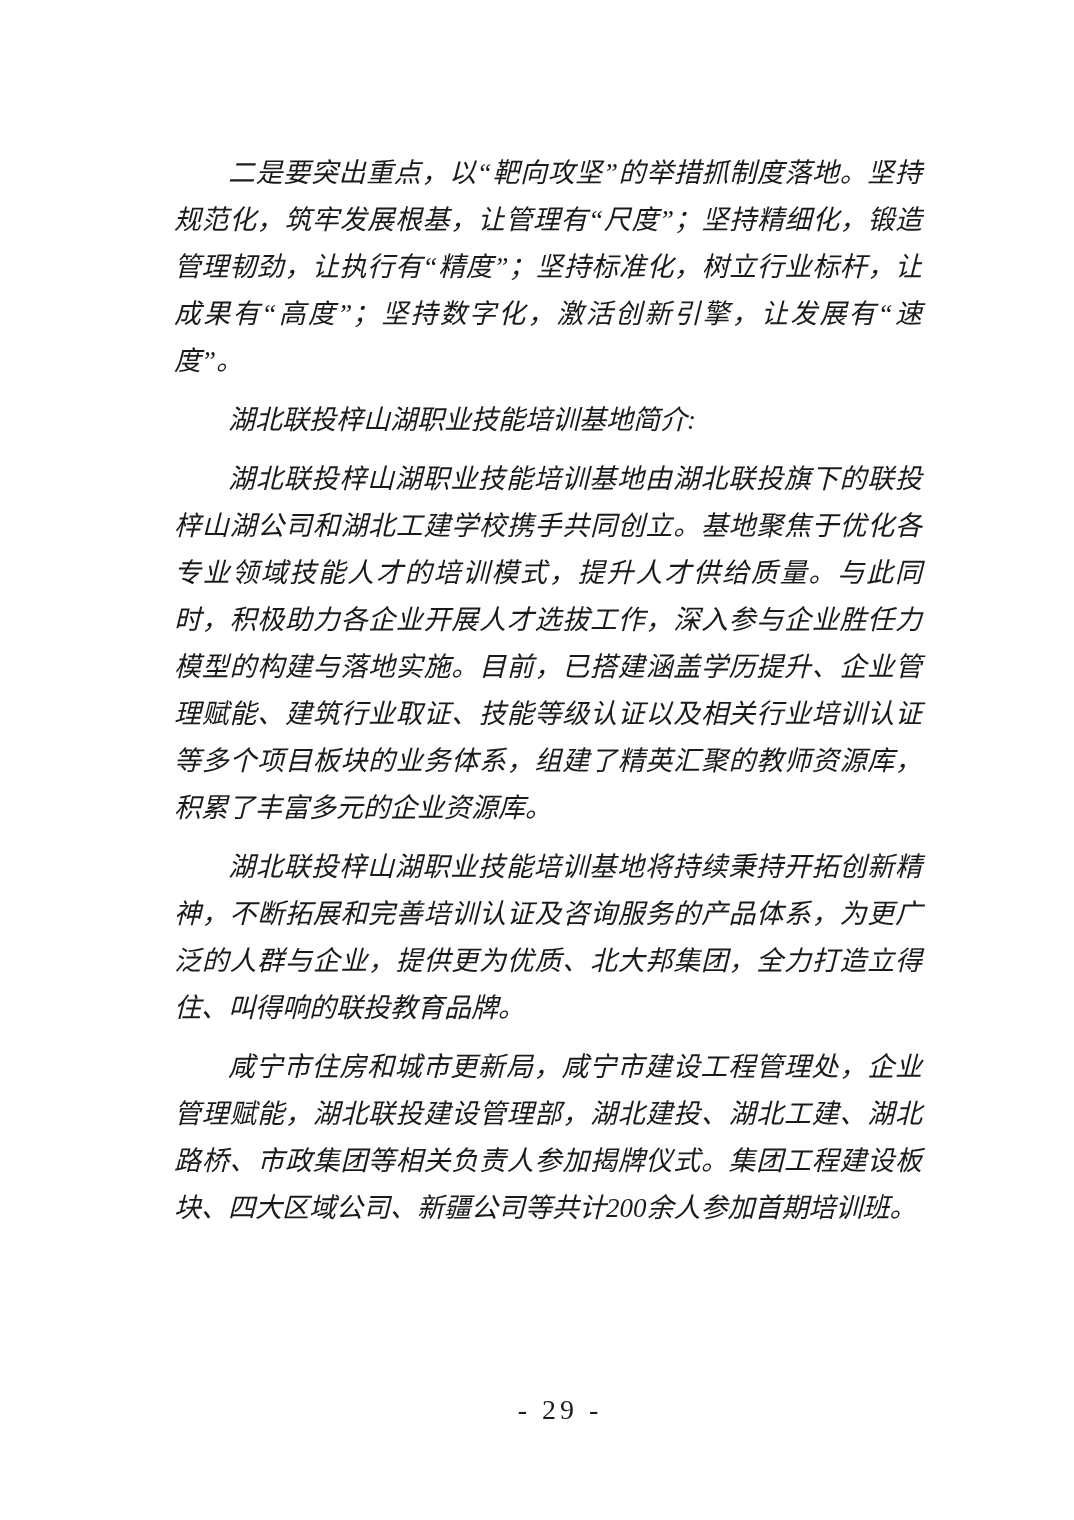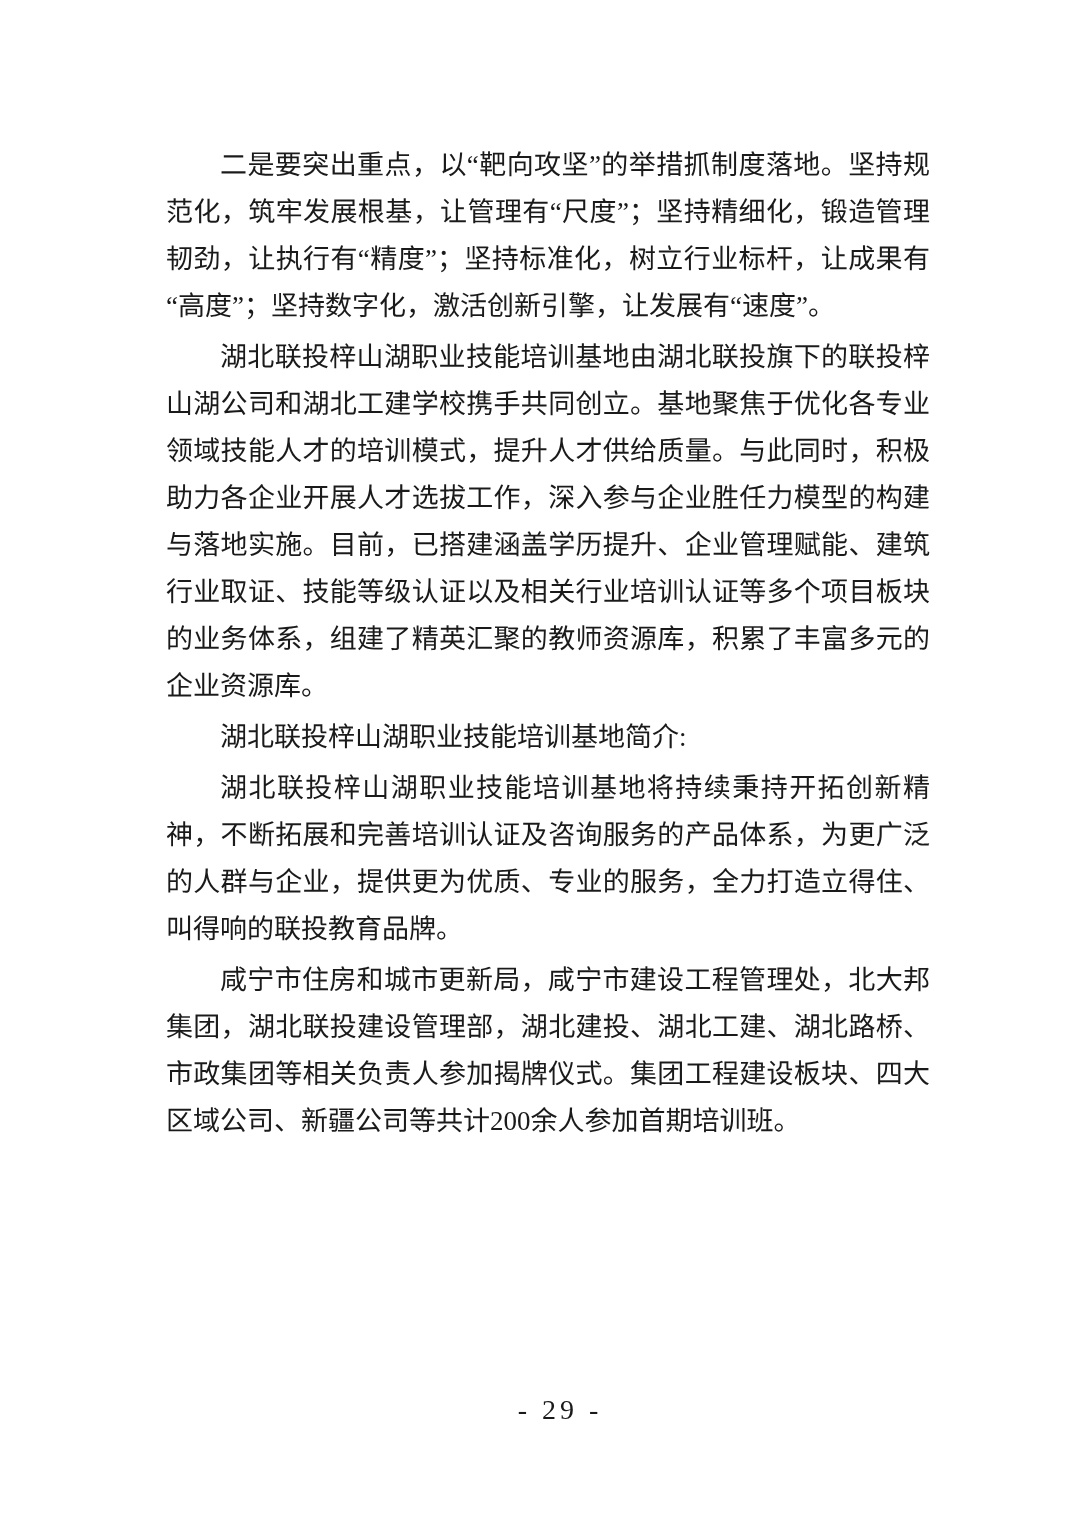--- a/index.html
+++ b/index.html
@@ -24,42 +24,43 @@
     left: 162px;
     top: 138px;
     width: 772px;
     color: #1a1a1a;
     font-size: 27px;
     line-height: 47px;
     text-align: justify;
     text-justify: inter-ideograph;
   }
   .para {
-    margin: 4px;
+    margin: 12px;
     padding: 0;
     text-indent: 2em;
+    font-style: italic;
   }
   .page-number {
     position: absolute;
     top: 1392px;
     left: 0;
     width: 1074px;
     text-align: center;
     transform: translateX(23px);
     color: #1a1a1a;
     font-size: 28px;
     letter-spacing: 4px;
     line-height: 36px;
   }
 </style>
 </head>
 <body style="background: rgb(255, 255, 255);">
 
 <div class="page">
   <div class="text-block" style="color: rgb(26, 26, 26);">
     <p class="para">二是要突出重点，以“靶向攻坚”的举措抓制度落地。坚持规范化，筑牢发展根基，让管理有“尺度”；坚持精细化，锻造管理韧劲，让执行有“精度”；坚持标准化，树立行业标杆，让成果有“高度”；坚持数字化，激活创新引擎，让发展有“速度”。</p>
+    <p class="para">湖北联投梓山湖职业技能培训基地简介:</p>
     <p class="para">湖北联投梓山湖职业技能培训基地由湖北联投旗下的联投梓山湖公司和湖北工建学校携手共同创立。基地聚焦于优化各专业领域技能人才的培训模式，提升人才供给质量。与此同时，积极助力各企业开展人才选拔工作，深入参与企业胜任力模型的构建与落地实施。目前，已搭建涵盖学历提升、企业管理赋能、建筑行业取证、技能等级认证以及相关行业培训认证等多个项目板块的业务体系，组建了精英汇聚的教师资源库，积累了丰富多元的企业资源库。</p>
-    <p class="para">湖北联投梓山湖职业技能培训基地简介:</p>
-    <p class="para">湖北联投梓山湖职业技能培训基地将持续秉持开拓创新精神，不断拓展和完善培训认证及咨询服务的产品体系，为更广泛的人群与企业，提供更为优质、专业的服务，全力打造立得住、叫得响的联投教育品牌。</p>
-    <p class="para">咸宁市住房和城市更新局，咸宁市建设工程管理处，北大邦集团，湖北联投建设管理部，湖北建投、湖北工建、湖北路桥、市政集团等相关负责人参加揭牌仪式。集团工程建设板块、四大区域公司、新疆公司等共计200余人参加首期培训班。</p>
+    <p class="para">湖北联投梓山湖职业技能培训基地将持续秉持开拓创新精神，不断拓展和完善培训认证及咨询服务的产品体系，为更广泛的人群与企业，提供更为优质、北大邦集团，全力打造立得住、叫得响的联投教育品牌。</p>
+    <p class="para">咸宁市住房和城市更新局，咸宁市建设工程管理处，企业管理赋能，湖北联投建设管理部，湖北建投、湖北工建、湖北路桥、市政集团等相关负责人参加揭牌仪式。集团工程建设板块、四大区域公司、新疆公司等共计200余人参加首期培训班。</p>
   </div>
   <div class="page-number">- 29 -</div>
 </div>
 
 </body></html>

